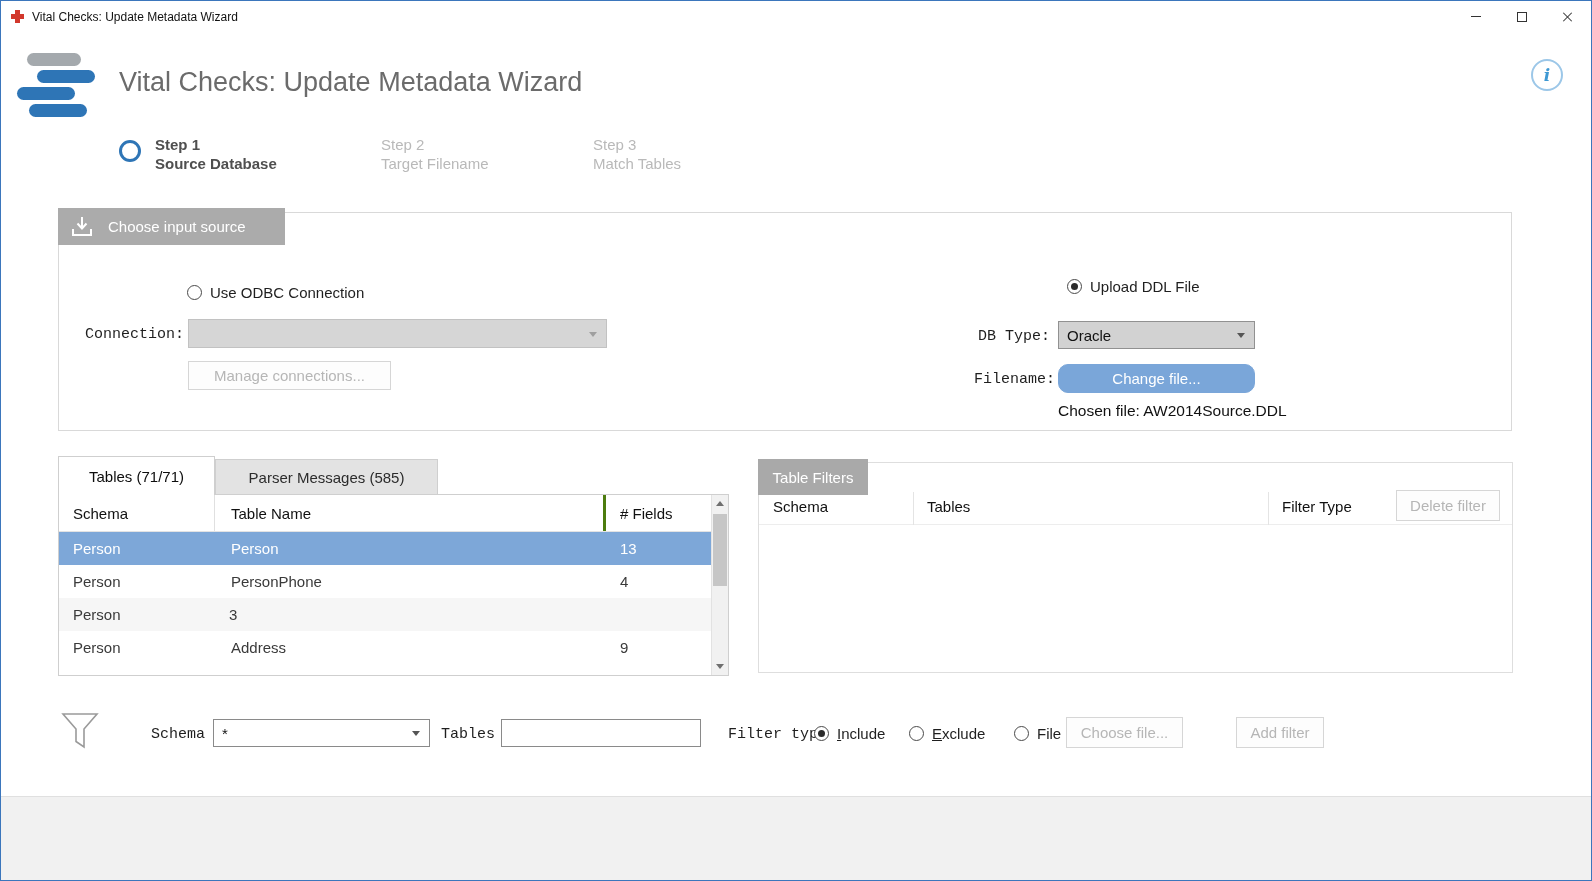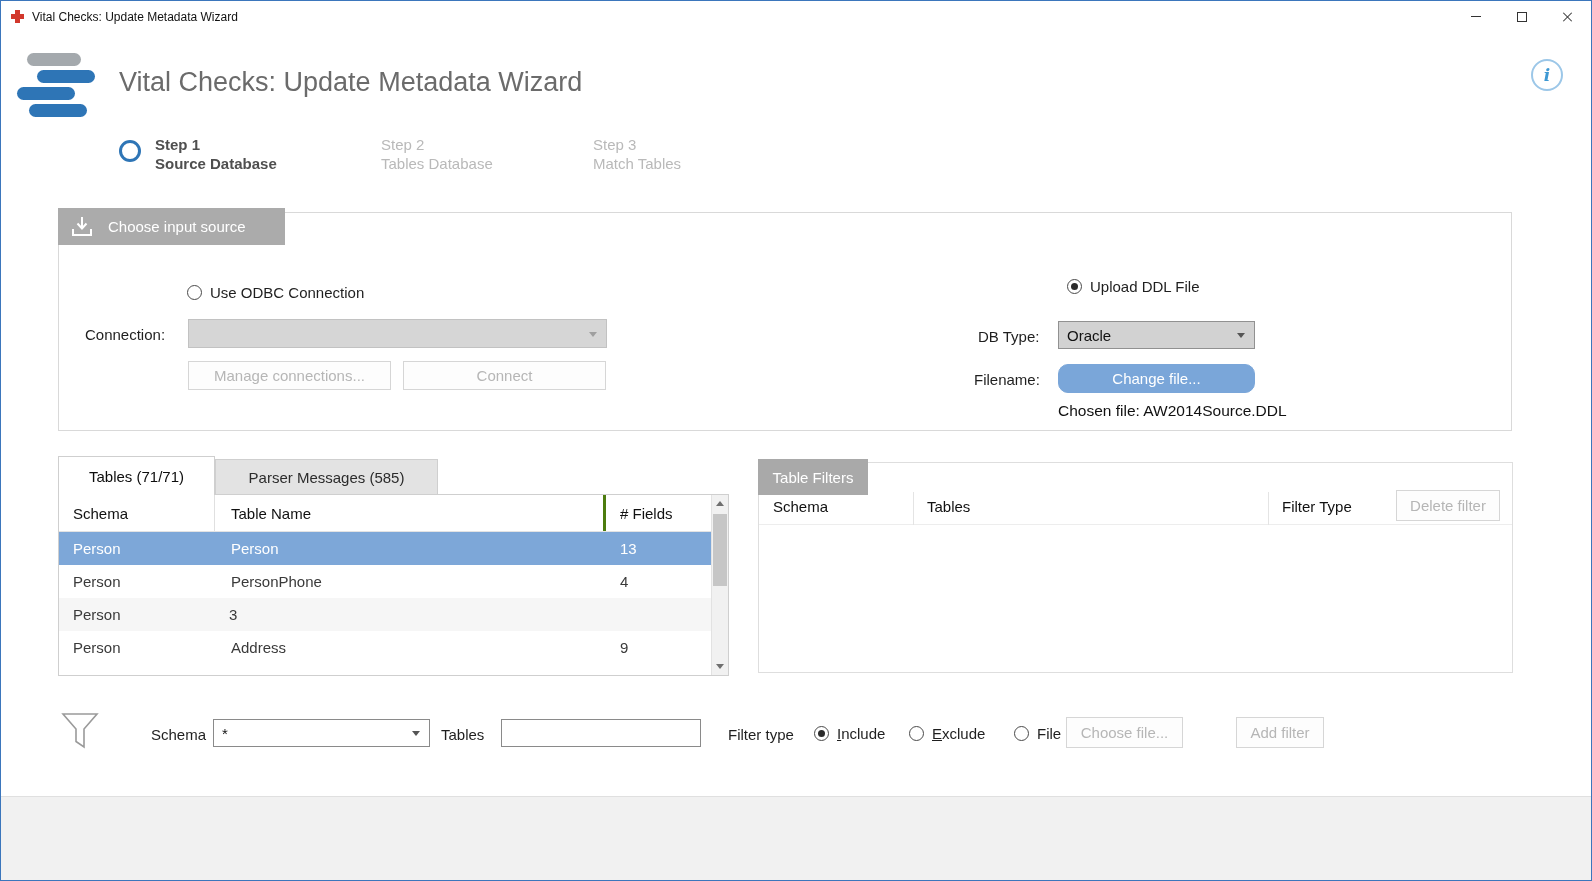--- a/index.html
+++ b/index.html
@@ -49,21 +49,21 @@
   .step.s3 { left:592px; }
 
   
   .group-box { position:absolute; left:57px; top:211px; width:1454px; height:219px;
                border:1px solid #d9d9d9; background:#fff; }
   .group-header { position:absolute; left:57px; top:207px; width:227px; height:37px;
                   background:#ababab; color:#fff; font-size:15px;
                   display:flex; align-items:center; padding-left:12px; z-index:2; }
   .group-header svg { margin-right:14px; }
 
-  .lbl { position:absolute; font-size:15px; color:#1f1f1f; }
+  .lbl { position:absolute; font-size:15px; color:#1f1f1f;font-family:Liberation Mono, monospace; }
 
   .radio-item { position:absolute; display:flex; align-items:center; font-size:15px; color:#1f1f1f; }
   .radio { width:15px; height:15px; border:1px solid #4a4a4a; border-radius:50%; background:#fff;
            margin-right:8px; position:relative; flex:0 0 15px; }
   .radio.checked::after { content:""; position:absolute; left:3px; top:3px; width:7px; height:7px;
                           border-radius:50%; background:#2b2b2b; }
 
   .combo { position:absolute; display:flex; align-items:center; padding-left:8px; font-size:15px;
            background:#fff; border:1px solid #8a8a8a; color:#111; }
   .combo .chev { position:absolute; right:9px; top:50%; margin-top:-2px; width:0; height:0;
@@ -165,21 +165,21 @@
   <div class="page-title">Vital Checks: Update Metadata Wizard</div>
   <div class="info-btn">i</div>
 
   <div class="step1-circle"></div>
   <div class="step active">
     <span class="l1">Step 1</span>
     <span class="l1">Source Database</span>
   </div>
   <div class="step idle s2">
     <span class="l1">Step 2</span>
-    <span class="l1">Tables Database</span>
+    <span class="l1">Target Filename</span>
   </div>
   <div class="step idle s3">
     <span class="l1">Step 3</span>
     <span class="l1">Match Tables</span>
   </div>
 
   <div class="group-box"></div>
   <div class="group-header">
     <svg width="24" height="22" viewBox="0 0 24 22">
       <path d="M12 1 v10 M7.5 7.5 L12 12.5 L16.5 7.5" stroke="#fff" stroke-width="2" fill="none"></path>
@@ -196,21 +196,20 @@
     <span class="radio checked"></span>
     <span>Upload DDL File</span>
   </div>
 
   <div class="lbl" style="left:84px; top:325px;">Connection:</div>
   <div class="combo disabled" style="left:187px; top:318px; width:419px; height:29px;">
     <span></span>
     <span class="chev"></span>
   </div>
   <div class="btn" style="left:187px; top:360px; width:203px; height:29px;">Manage connections...</div>
-  <div class="btn" style="left:402px; top:360px; width:203px; height:29px;">Connect</div>
 
   <div class="lbl" style="left:977px; top:327px;">DB Type:</div>
   <div class="combo gray" style="left:1057px; top:320px; width:197px; height:28px;">
     <span>Oracle</span>
     <span class="chev"></span>
   </div>
   <div class="lbl" style="left:973px; top:370px;">Filename:</div>
   <div class="btn primary" style="left:1057px; top:363px; width:197px; height:29px;border-radius:10px;">Change file...</div>
   <div class="chosen-file">Chosen file: AW2014Source.DDL</div>
 

